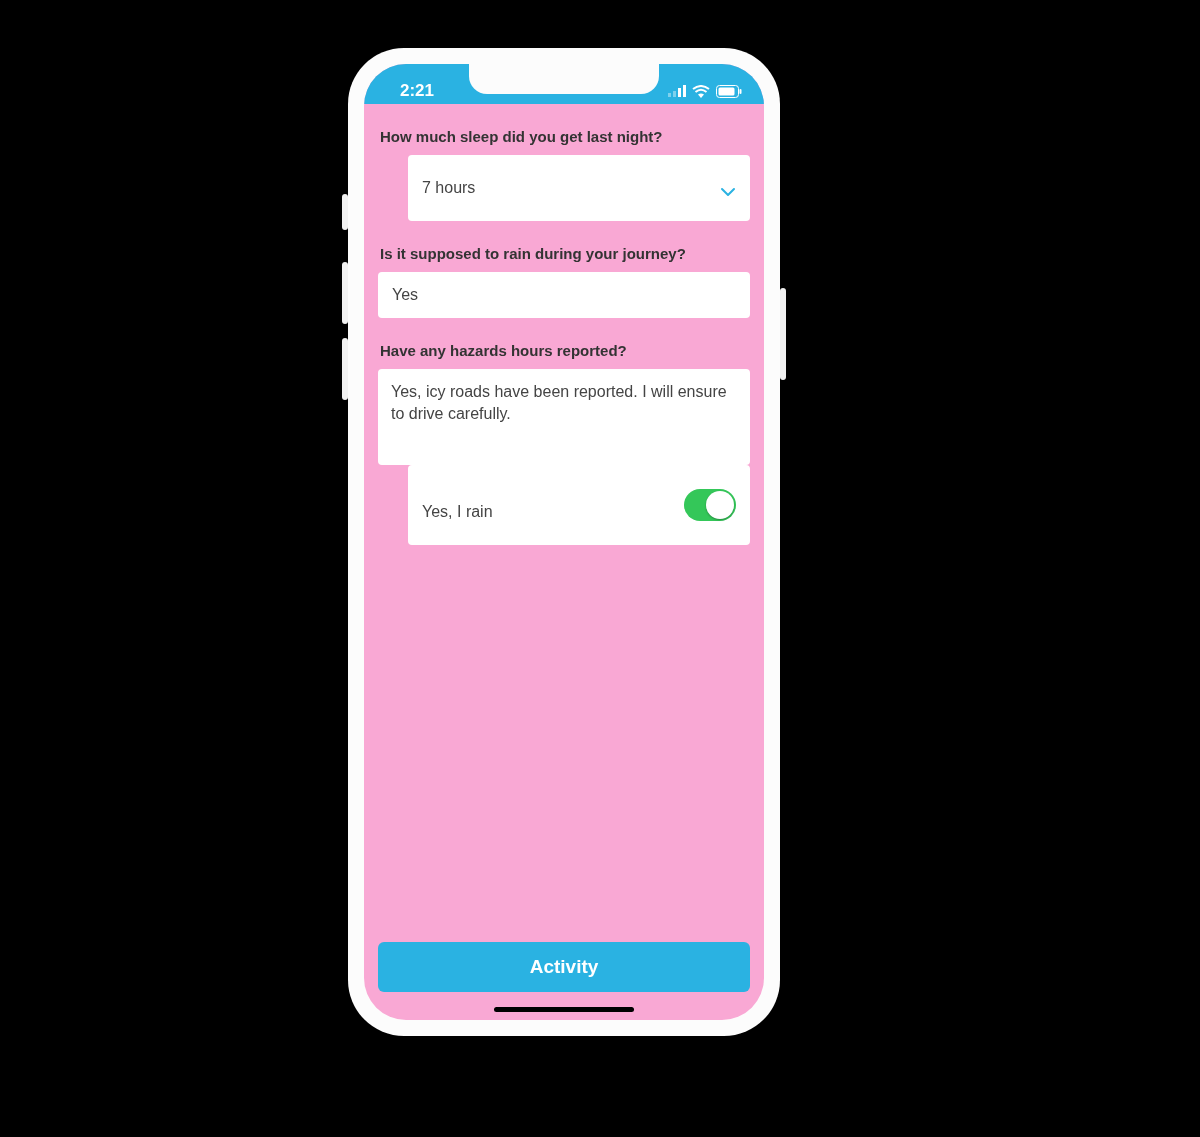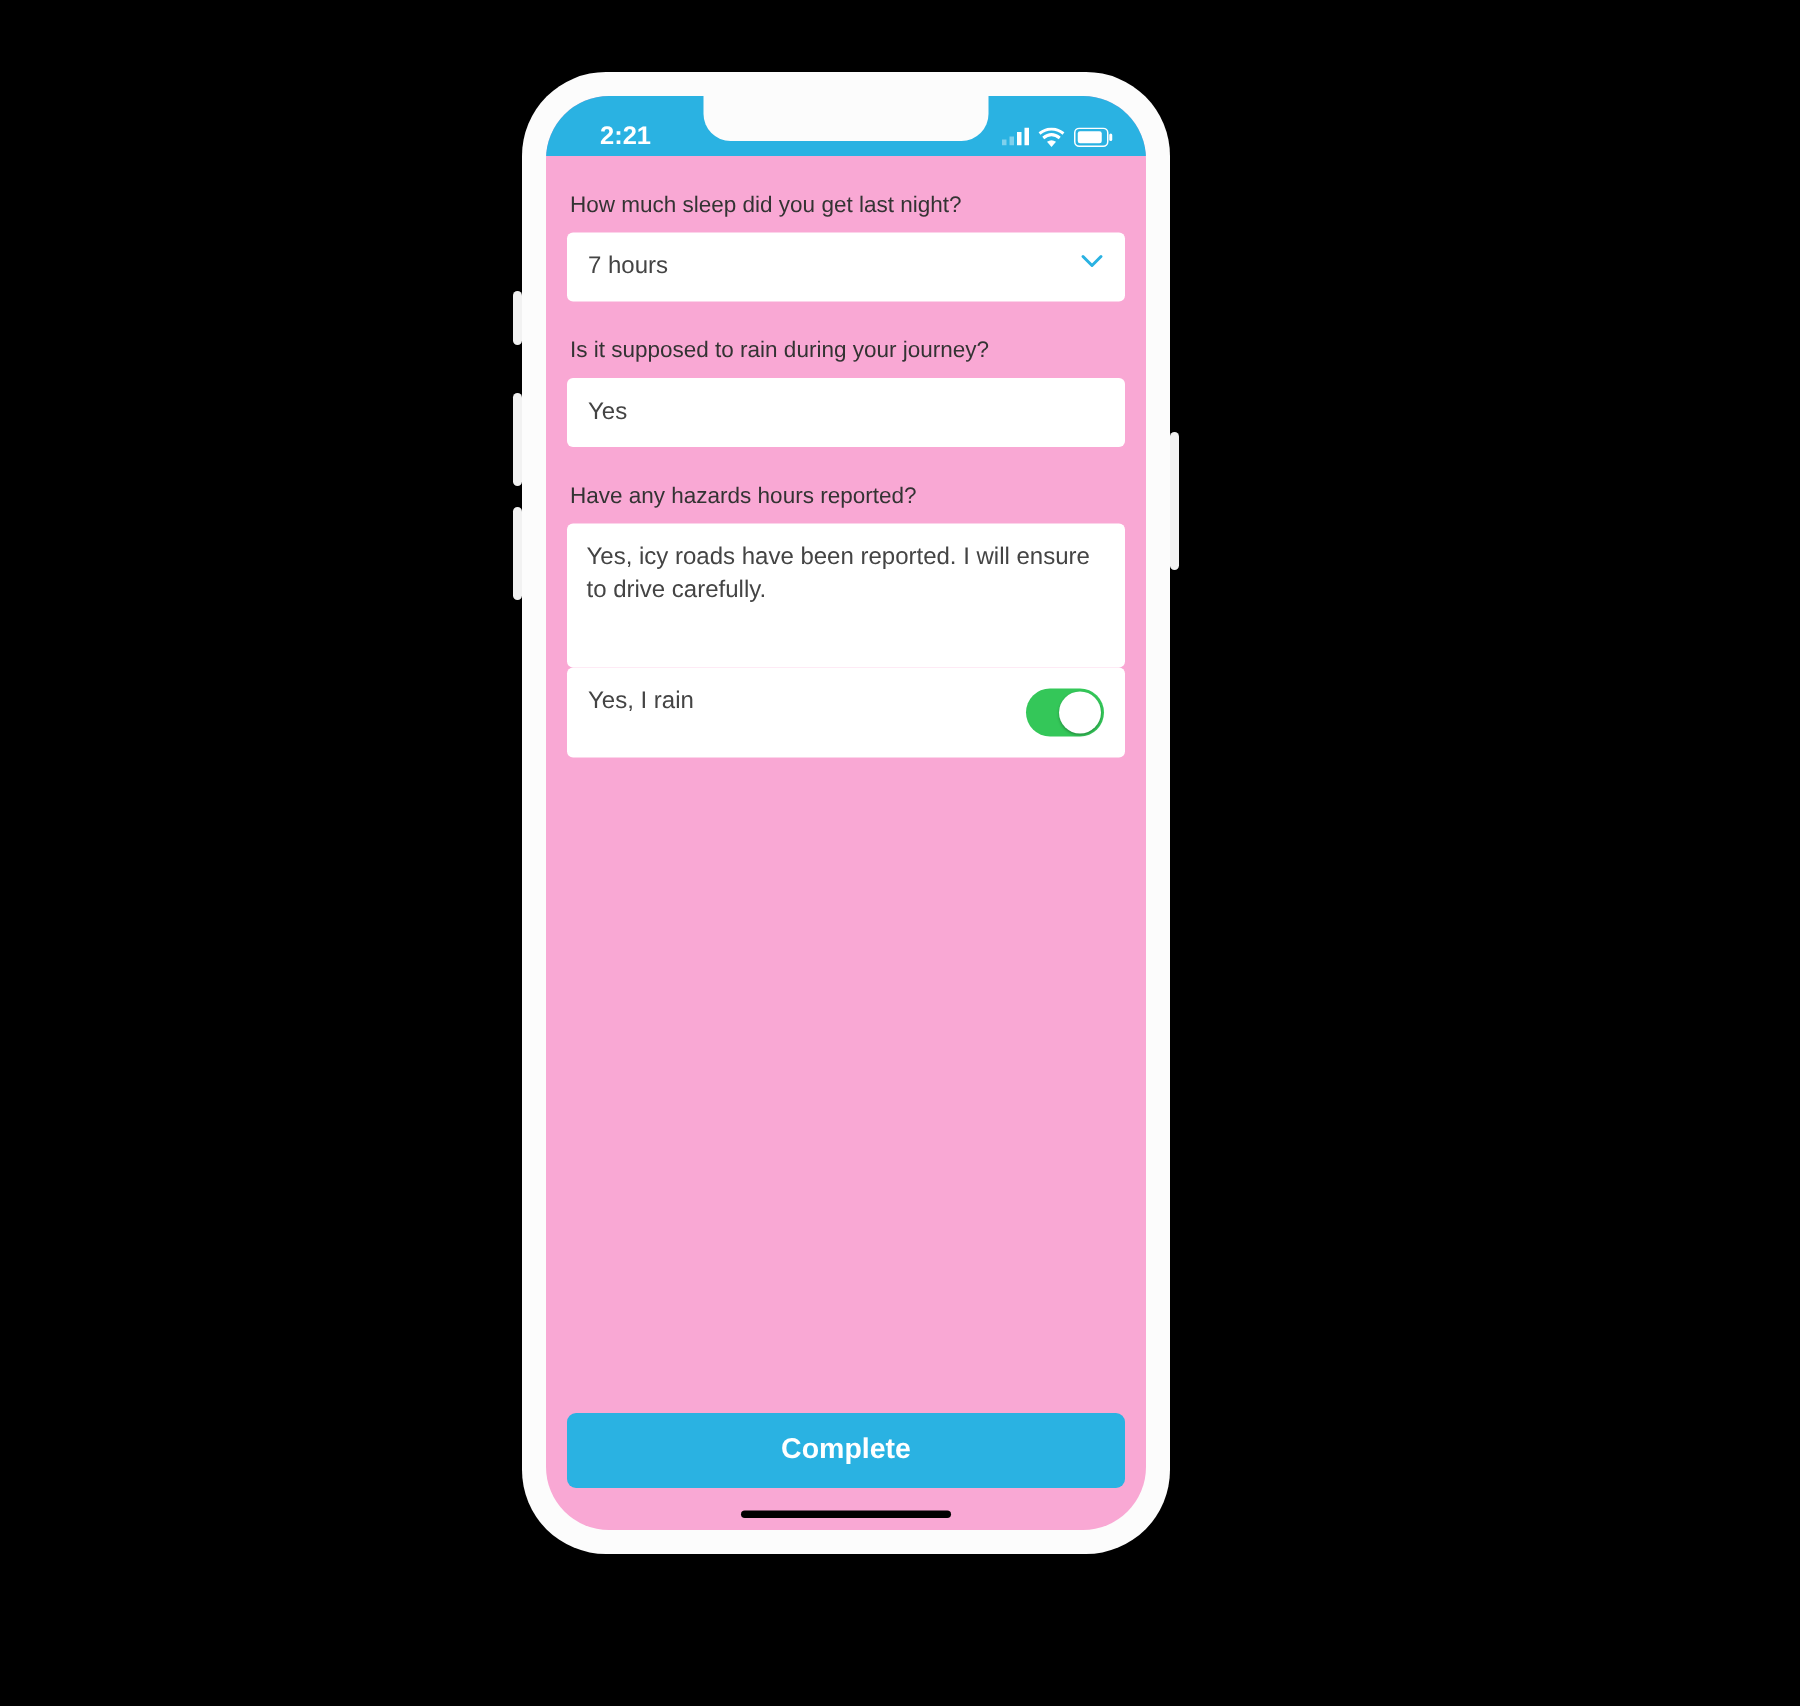--- a/index.html
+++ b/index.html
@@ -89,33 +89,34 @@
   .nav-back { font-weight:400; color:#e8f7fd; }
   .nav-title { font-weight:700; margin-left:6px; }
 
   .content {
     flex:1 1 auto;
     overflow:hidden;
     padding:0 14px;
   }
   .section-label {
     font-size:15px;
-    font-weight:400;
+    font-weight:700;
     color:#333;
     margin:24px 2px 10px 2px;
   }
   .field-row {
     background:#fff;
     border-radius:4px;
-    padding:14px 14px;
-    display:flex;
-    align-items:flex-start;
+    padding:24px 14px;
+    display:flex;
+    align-items:flex-end;
     justify-content:space-between;
     font-size:16px;
     color:#444;
+    margin-left:30px;
   }
   .select-chevron { color:#2ab2e2; font-size:16px; }
   .option-list { border-radius:4px; overflow:hidden; }
   .option-row {
     background:#fff;
     padding:14px 14px;
     font-size:16px;
     color:#444;
     display:flex;
     justify-content:space-between;
@@ -229,18 +230,18 @@
         <span>Yes, I rain</span>
         <div class="toggle">
           <div class="knob"></div>
         </div>
       </div>
 
     </div>
 
     <div class="footer">
       <div class="primary-btn">
-        <span>Complete</span>
+        <span>Activity</span>
       </div>
     </div>
 
   </div>
 </div>
 
 </body></html>

